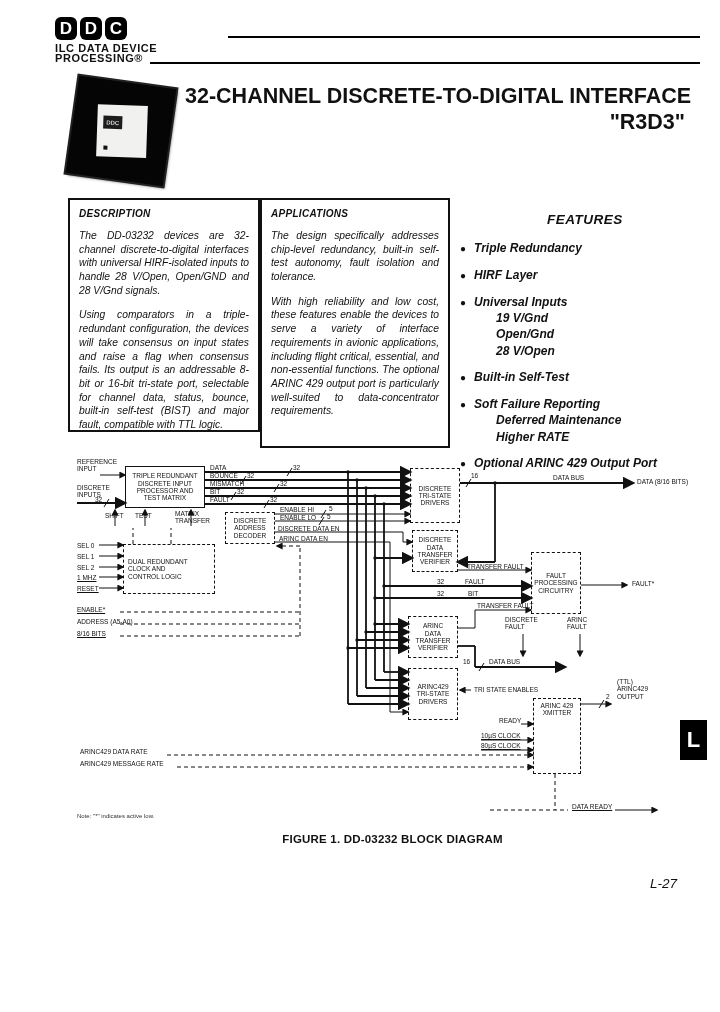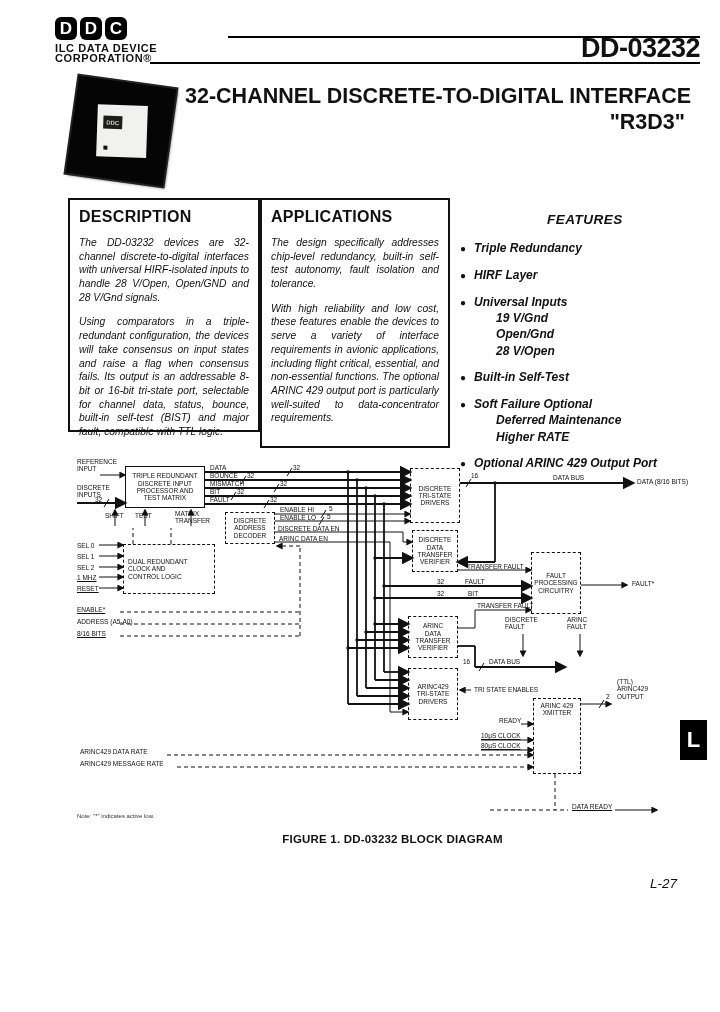--- a/index.html
+++ b/index.html
@@ -26,21 +26,21 @@
 
   
   .title-block { position:absolute; left:185px; top:84px; width:500px; text-align:right; font-weight:bold; }
   .title-line1 { font-size:21.5px; white-space:nowrap; }
   .title-line2 { font-size:21.5px; margin-top:1px; }
 
   
   .tbox { position:absolute; border:2px solid #111; box-sizing:border-box; padding:8px 9px; background:#fff; }
   .desc-box { left:68px; top:198px; width:192px; height:234px; }
   .apps-box { left:260px; top:198px; width:190px; height:250px; }
-  .col-heading { font-weight:bold; font-size:16px; margin:0 0 10px 0; letter-spacing:.3px; }
+  .col-heading { font-weight:bold; font-size:10px; margin:0 0 10px 0; letter-spacing:.3px;font-style:italic; }
   .col-para { font-size:10.3px; line-height:1.33; margin:0 0 11px 0; text-align:justify;font-style:italic; }
 
   .features { position:absolute; left:460px; top:212px; width:250px; }
   .features-heading { text-align:center; font-weight:bold; font-style:italic; font-size:13.5px;
                       margin-bottom:14px; letter-spacing:.5px; }
   .feature-item { display:flex; gap:8px; font-weight:bold; font-style:italic; font-size:12px; margin-bottom:12px; }
   .bullet { font-size:10px; line-height:1.5; }
   .feature-sub { margin-left:22px; margin-top:2px; line-height:1.2; }
 
   
@@ -70,23 +70,22 @@
 <body>
 
 <div class="page">
 
   <div class="logo">
     <div class="logo-sq">D</div>
     <div class="logo-sq">D</div>
     <div class="logo-sq">C</div>
   </div>
   <div class="company1">ILC DATA DEVICE</div>
-  <div class="company2">CORPORATION®</div>
+  <div class="company2">PROCESSING®</div>
   <div class="rule-top"></div>
-  <div class="part-number">DD-03232</div>
   <div class="rule-bottom"></div>
 
   <div class="chip-outer">
     <div class="chip-inner">
       <div class="chip-die">DDC</div>
       <div class="chip-dot"></div>
     </div>
   </div>
 
   <div class="title-block">
@@ -131,21 +130,21 @@
     </div>
     <div class="feature-item">
       <span class="bullet">●</span>
       <div>
           <div>Built-in Self-Test</div>
         </div>
     </div>
     <div class="feature-item">
       <span class="bullet">●</span>
       <div>
-        <div>Soft Failure Optional</div>
+        <div>Soft Failure Reporting</div>
         <div class="feature-sub">Deferred Maintenance</div>
         <div class="feature-sub">Higher RATE</div>
       </div>
     </div>
     <div class="feature-item">
       <span class="bullet">●</span>
       <div>
           <div>Optional ARINC 429 Output Port</div>
         </div>
     </div>

